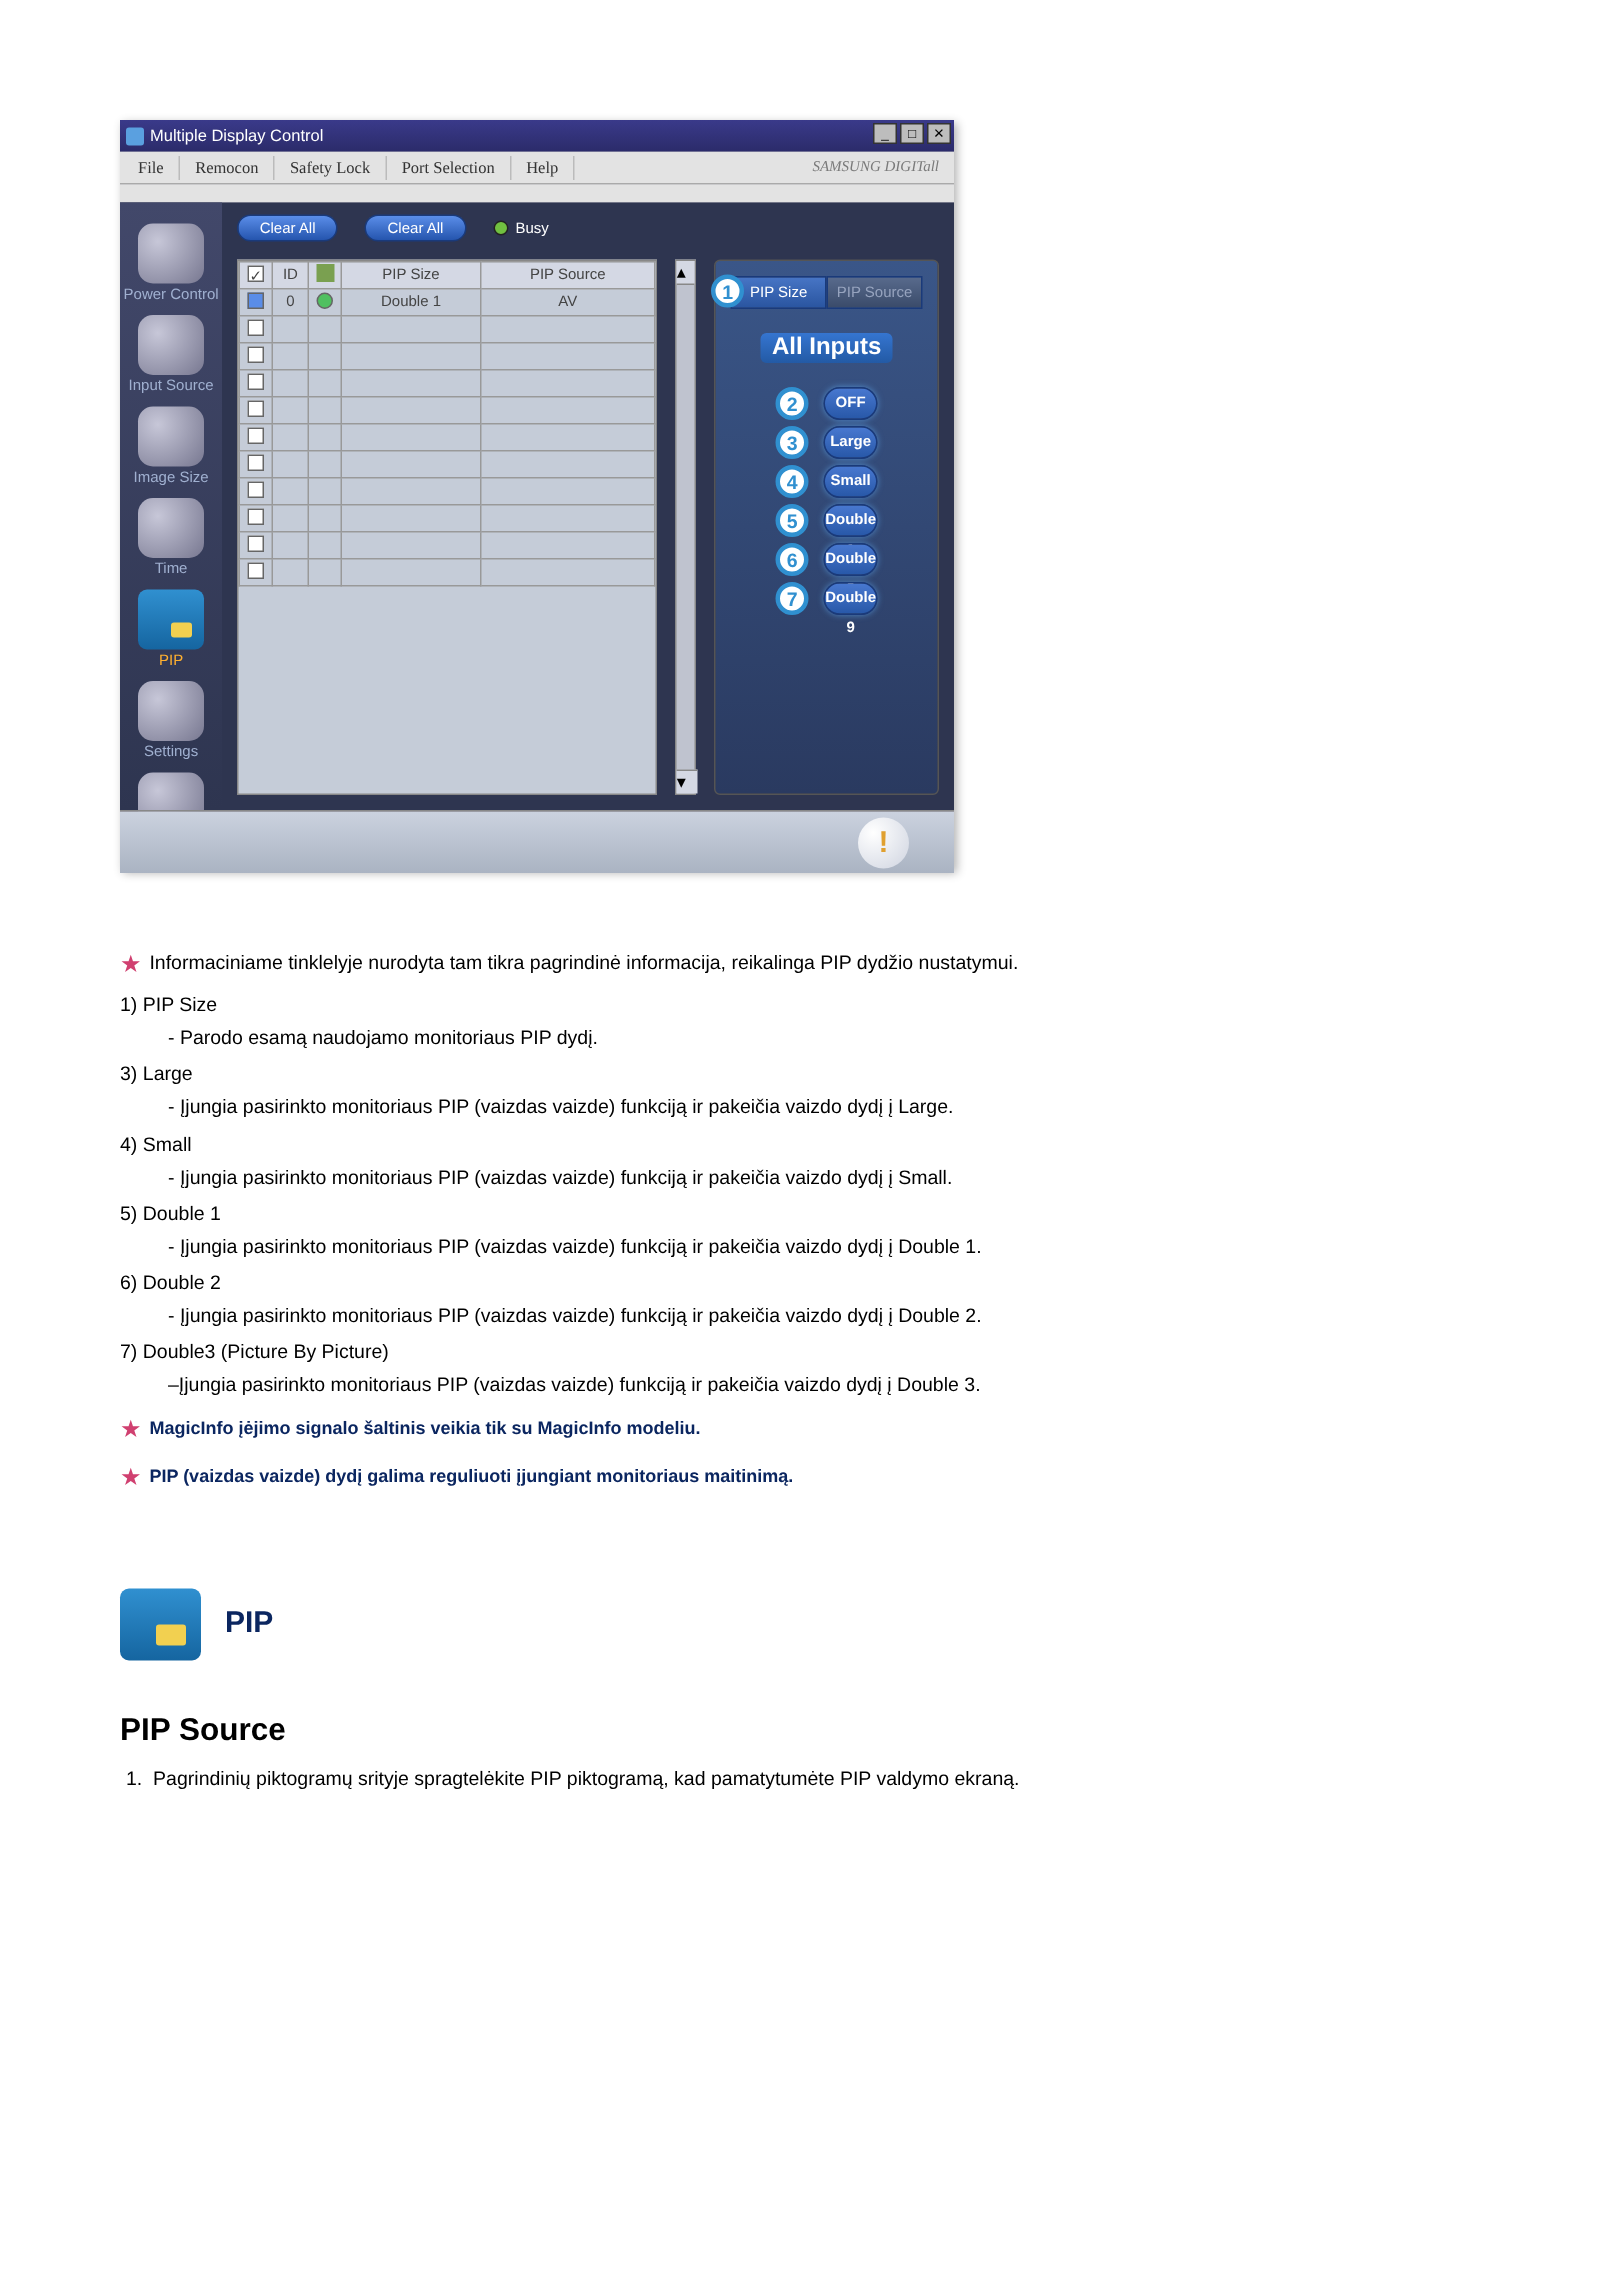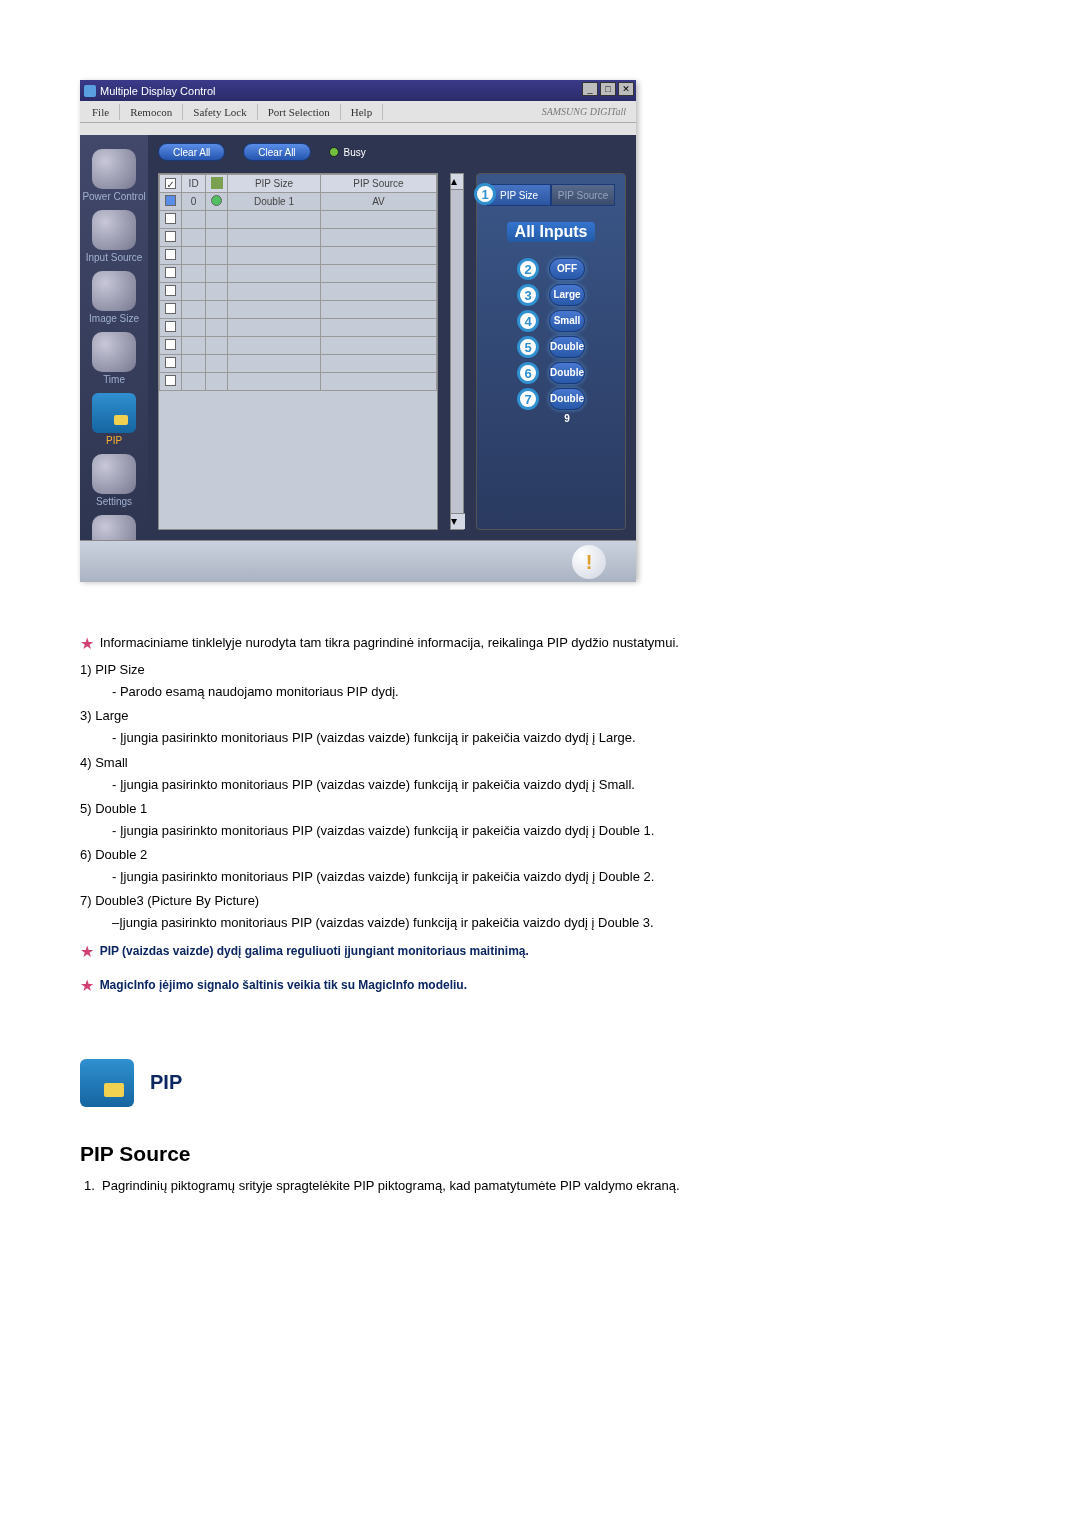--- a/index.html
+++ b/index.html
@@ -554,28 +554,28 @@
     <span>6)</span>
     <span>Double 2</span>
     <span class="sub">- Įjungia pasirinkto monitoriaus PIP (vaizdas vaizde) funkciją ir pakeičia vaizdo dydį į Double 2.</span>
   </div>
   <div class="num-item">
     <span>7)</span>
     <span>Double3 (Picture By Picture)</span>
     <span class="sub">–Įjungia pasirinkto monitoriaus PIP (vaizdas vaizde) funkciją ir pakeičia vaizdo dydį į Double 3.</span>
   </div>
 
+  <p style="margin-top:6px;">
+    <span class="star">★</span>
+    <span class="bold-line">MagicInfo įėjimo signalo šaltinis veikia tik su MagicInfo modeliu.</span>
+  </p>
   <p style="margin-top:4px;">
     <span class="star">★</span>
     <span class="bold-line">PIP (vaizdas vaizde) dydį galima reguliuoti įjungiant monitoriaus maitinimą.</span>
   </p>
-  <p style="margin-top:6px;">
-    <span class="star">★</span>
-    <span class="bold-line">MagicInfo įėjimo signalo šaltinis veikia tik su MagicInfo modeliu.</span>
-  </p>
 </div>
 
 <div class="pip-heading-row">
   <div class="pip-logo"></div>
   <div class="pip-title">PIP</div>
 </div>
 
 <h2 class="section">PIP Source</h2>
 
 <p class="numbered-step">

